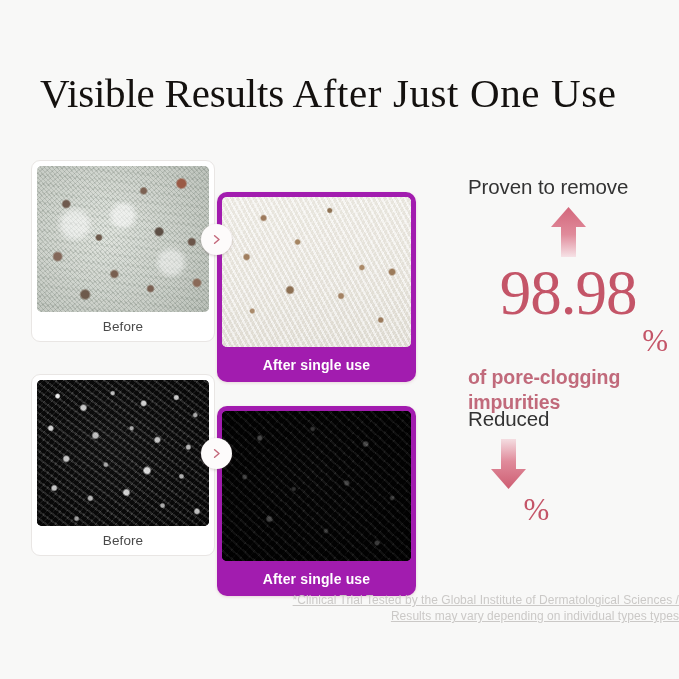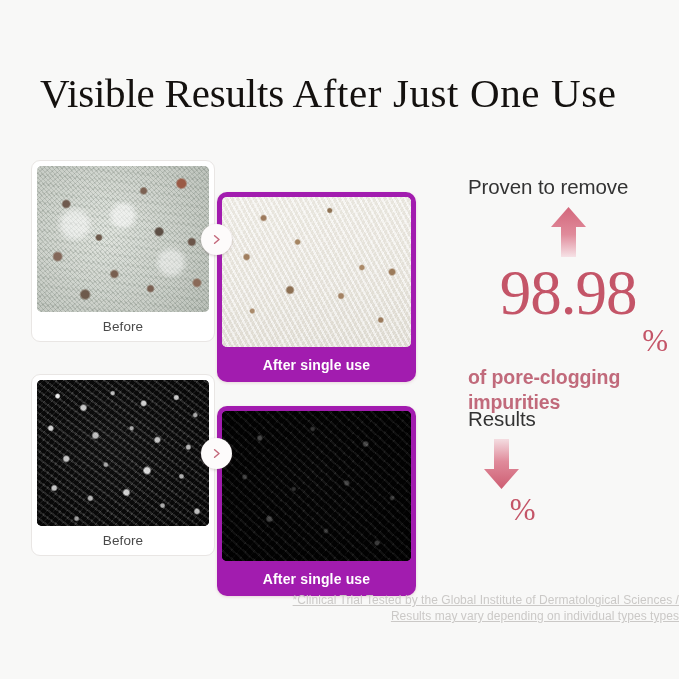--- a/index.html
+++ b/index.html
@@ -381,21 +381,21 @@
           <polygon points="20.5,5 38,25 28,25 28,55 13,55 13,25 3,25" fill="url(#gradUp)"></polygon>
         </svg>
       </span>
       <span class="big-number">98.98</span>
       <span class="pct">%</span>
     </div>
     <div class="stat-sub">of pore-clogging impurities</div>
   </div>
 
   <div class="stat stat-2">
-    <div class="stat-lead">Results</div>
+    <div class="stat-lead">Reduced</div>
     <div class="stat-figure">
       <span class="arrow-wrap">
         <svg width="41" height="60" viewBox="0 0 41 60" aria-hidden="true">
           <defs>
             <linearGradient id="gradDown" x1="0" y1="0" x2="0" y2="1">
               <stop offset="0%" stop-color="#f4dde1"></stop>
               <stop offset="45%" stop-color="#e08b9b"></stop>
               <stop offset="100%" stop-color="#cd5d72"></stop>
             </linearGradient>
           </defs>

